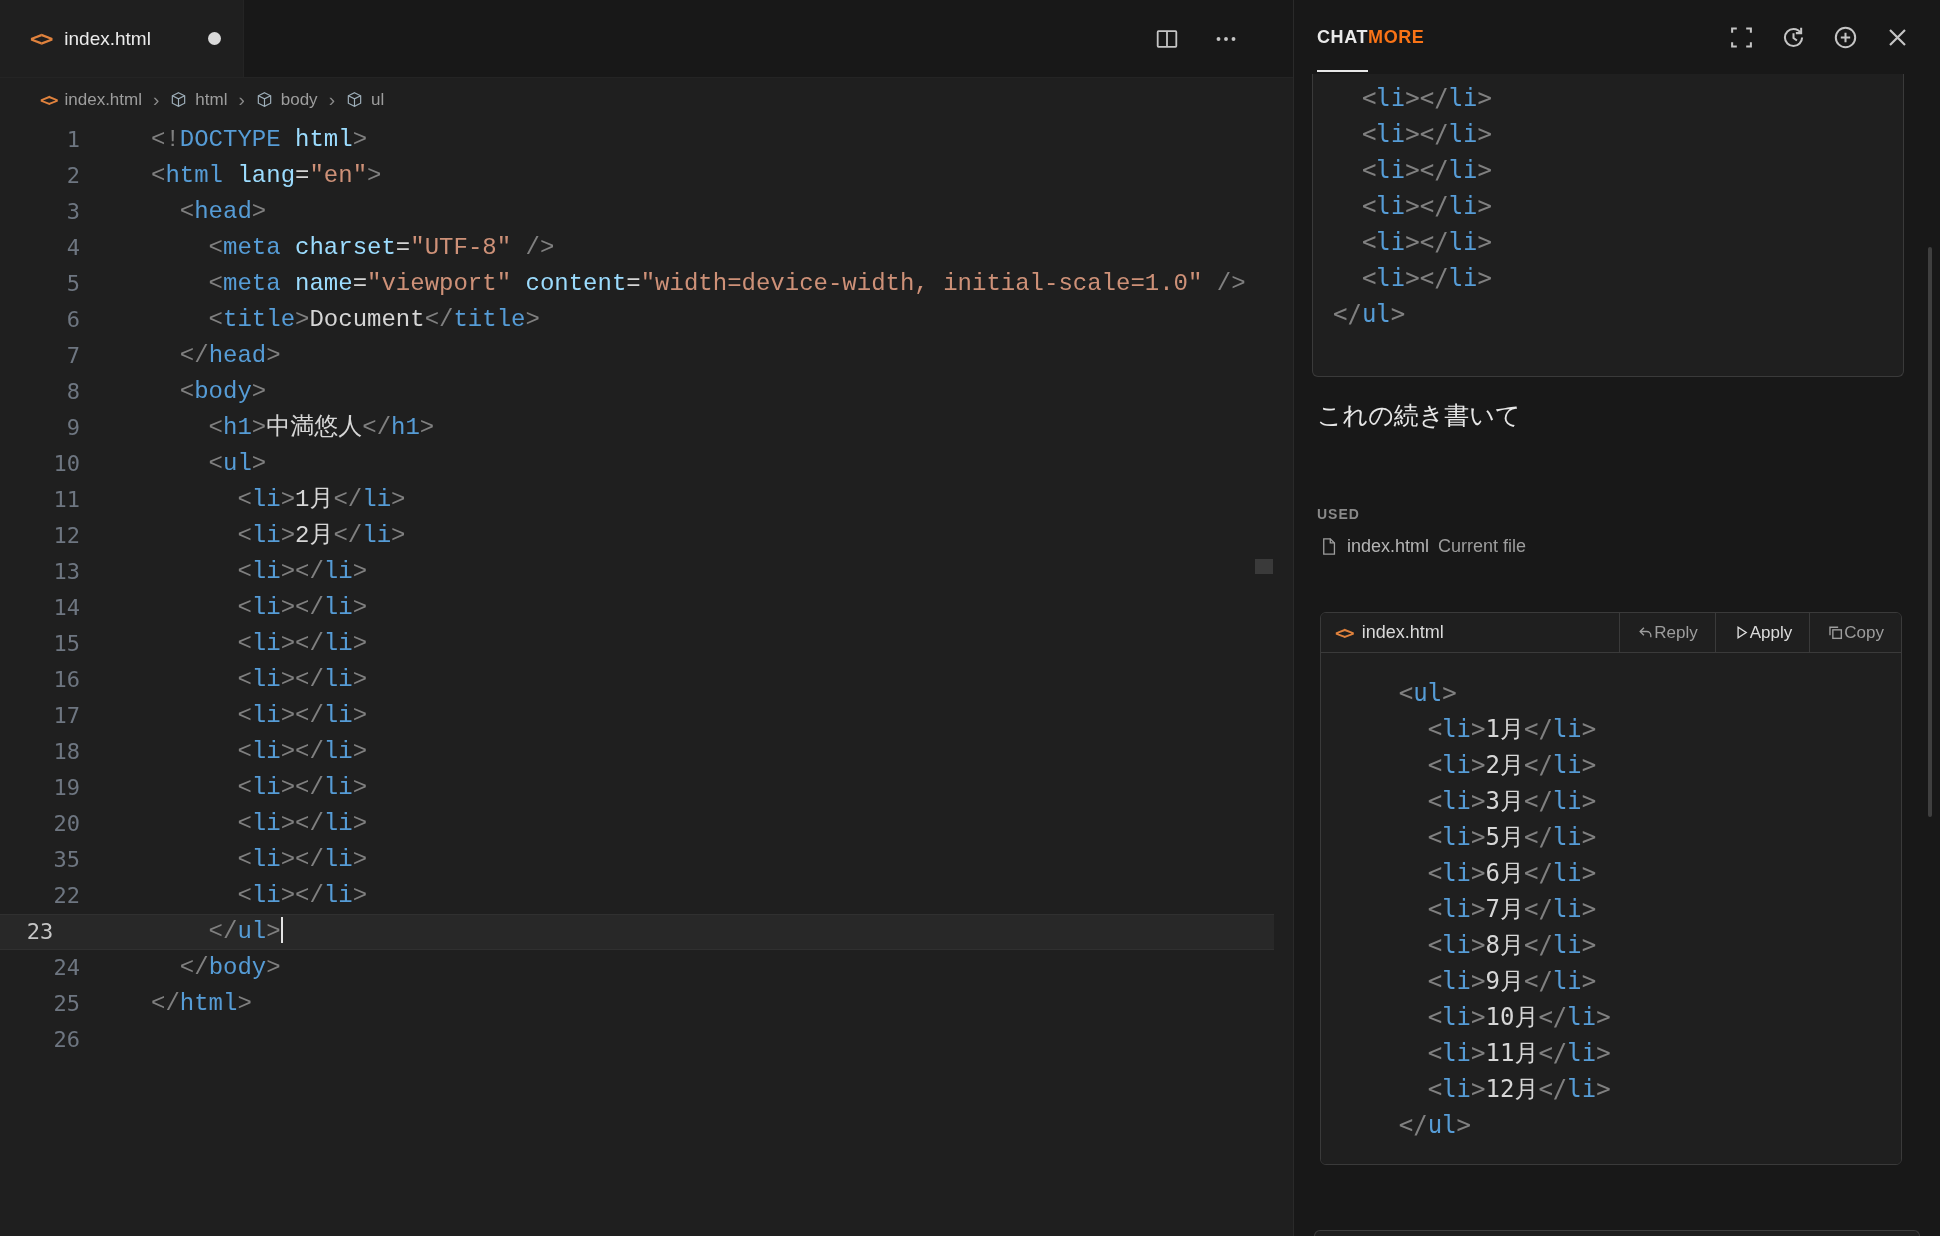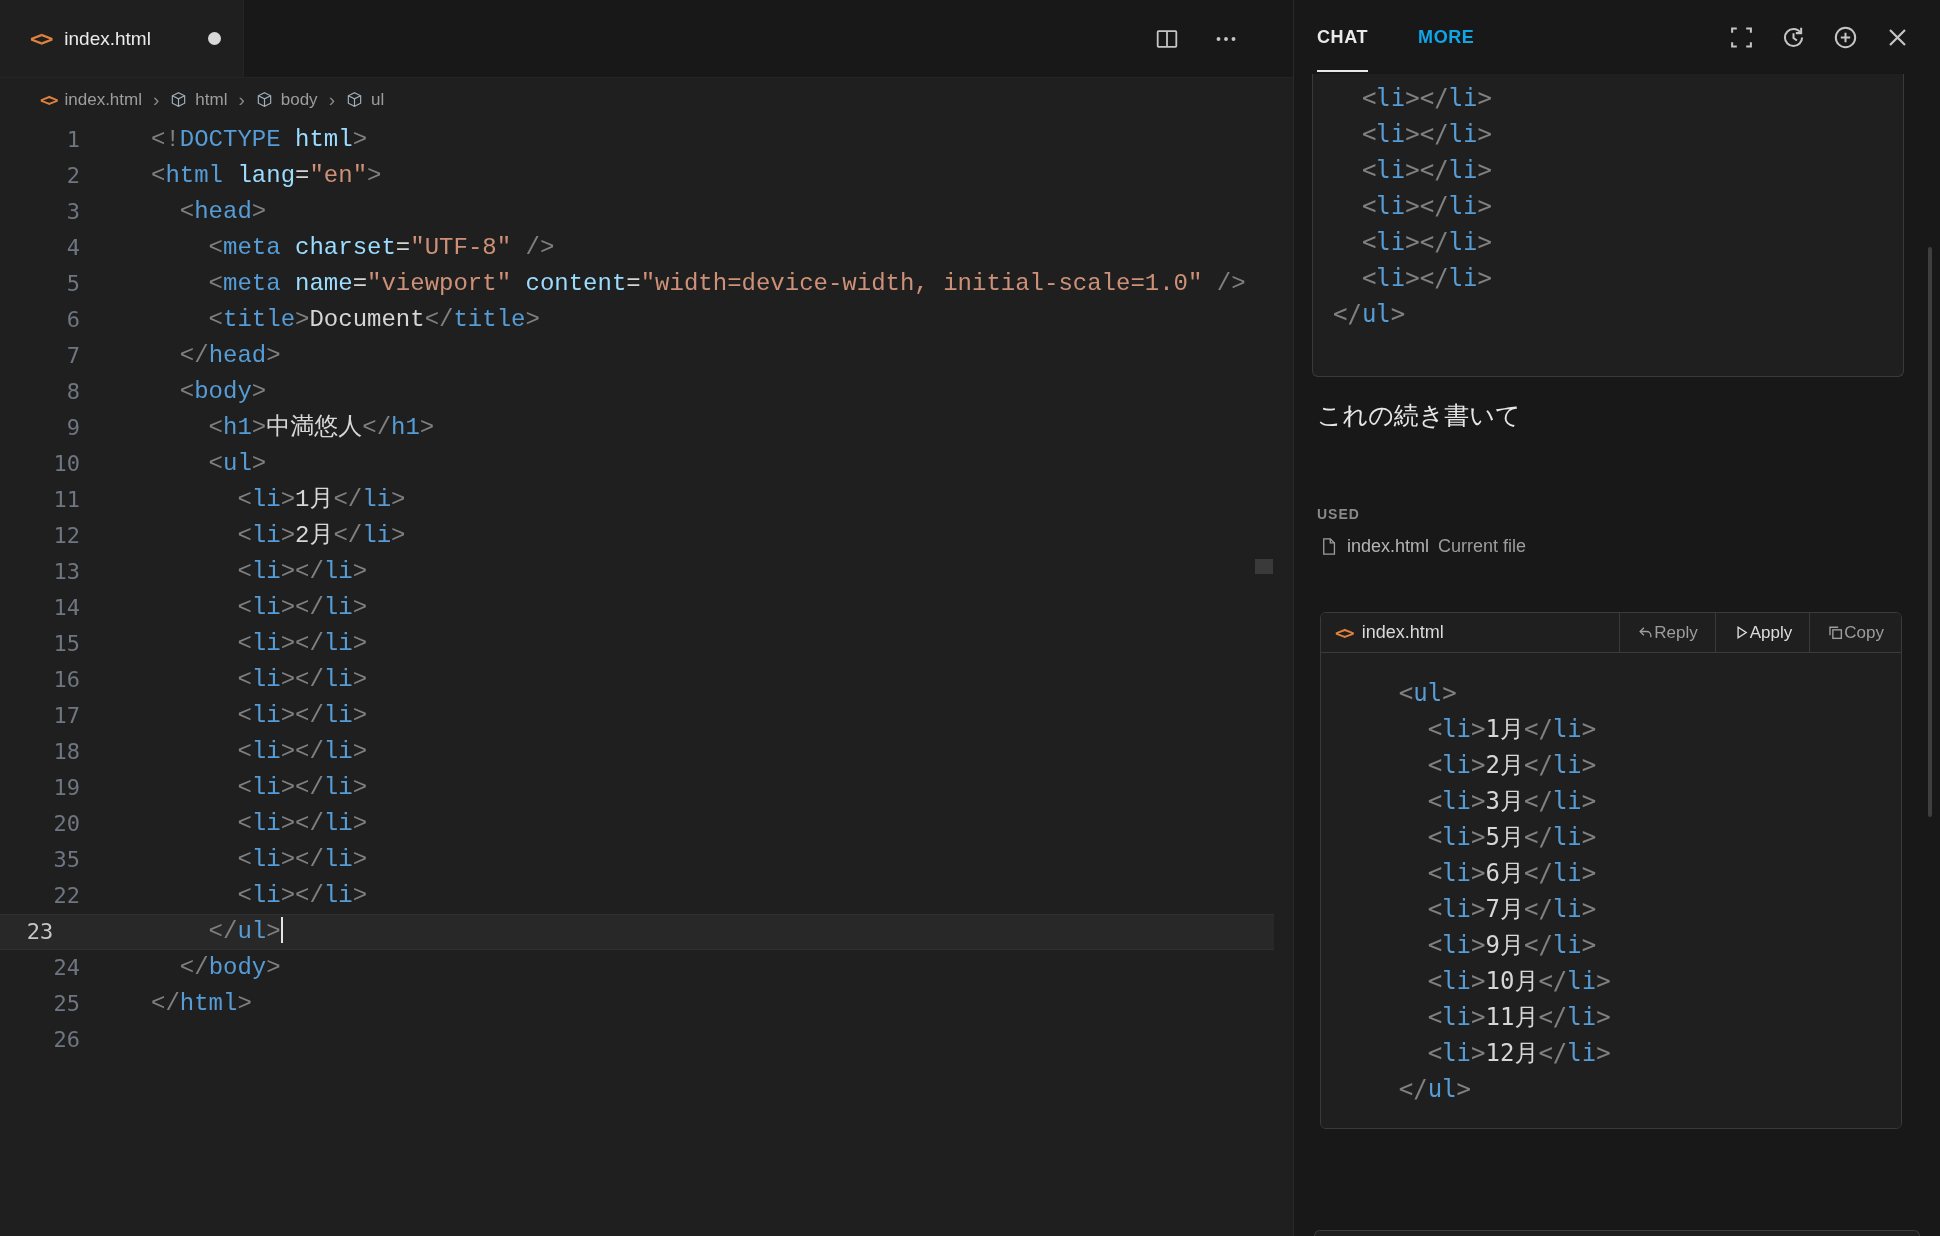--- a/index.html
+++ b/index.html
@@ -34,22 +34,22 @@
   .ed-row.active .gut { color:#c6c6c6;text-align:center; }
   .cl { margin-left:71px; white-space:pre;font-family:Liberation Mono, monospace; }
   .tk-p { color:#808080; } .tk-t { color:#569cd6; } .tk-a { color:#9cdcfe; }
   .tk-s { color:#ce9178; } .tk-x { color:#d6d6d6; } .tk-o { color:#d4d4d4; }
   .cursor { display:inline-block; width:2px; height:26px; background:#e4e4e4; vertical-align:-5px; }
   .overview-marker { position:absolute; right:20px; top:559px; width:18px; height:15px; background:#3a3a3a; }
 
   
   .chat-pane { flex:1; background:#181818; border-left:1px solid #2a2a2a; display:flex; flex-direction:column; position:relative; }
   .chat-header { height:74px; flex:none; display:flex; align-items:center; padding:0 30px 0 23px; }
-  .chat-tabs { display:flex; gap:50px; height:100%; align-items:stretch; }
-  .chat-tab { color:#0ea5e9; font-size:18px; font-weight:bold; letter-spacing:.6px; display:flex; align-items:center; position:relative; cursor:pointer; }
+  .chat-tabs { display:flex; height:100%; align-items:stretch; }
+  .chat-tab { color:#f97316; font-size:18px; font-weight:bold; letter-spacing:.6px; display:flex; align-items:center; position:relative; cursor:pointer; }
   .chat-tab.active { color:#e9e9e9; }
   .chat-tab.active::after { content:""; position:absolute; left:0; right:0; bottom:2px; height:2px; background:#e7e7e7; }
   .chat-header-icons { margin-left:auto; display:flex; align-items:center; gap:27px; }
 
   .chat-body { flex:1; position:relative; overflow:hidden; }
   .codefont { font-family:"DejaVu Sans Mono", monospace; font-size:24px; }
   .code-box { margin:0 36px 0 18px; background:#1f1f1f; border:1px solid #3a3a3a; border-top:none; border-radius:0 0 6px 6px; padding:6px 0 44px 20px; }
   .code-line { height:36px; line-height:36px; white-space:pre; }
   .user-prompt { margin:22px 30px 0 23px; color:#e6e6e6; font-size:25px; }
   .used-label { margin:74px 0 0 23px; color:#8a8a8a; font-size:14px; font-weight:bold; letter-spacing:1px; }
@@ -330,20 +330,21 @@
           </div>
         </div>
         <div class="card-code codefont">
             <div class="code-line"><span class="tk-x">    </span><span class="tk-p">&lt;</span><span class="tk-t">ul</span><span class="tk-p">&gt;</span></div>
             <div class="code-line"><span class="tk-x">      </span><span class="tk-p">&lt;</span><span class="tk-t">li</span><span class="tk-p">&gt;</span><span class="tk-x">1月</span><span class="tk-p">&lt;/</span><span class="tk-t">li</span><span class="tk-p">&gt;</span></div>
             <div class="code-line"><span class="tk-x">      </span><span class="tk-p">&lt;</span><span class="tk-t">li</span><span class="tk-p">&gt;</span><span class="tk-x">2月</span><span class="tk-p">&lt;/</span><span class="tk-t">li</span><span class="tk-p">&gt;</span></div>
             <div class="code-line"><span class="tk-x">      </span><span class="tk-p">&lt;</span><span class="tk-t">li</span><span class="tk-p">&gt;</span><span class="tk-x">3月</span><span class="tk-p">&lt;/</span><span class="tk-t">li</span><span class="tk-p">&gt;</span></div>
             <div class="code-line"><span class="tk-x">      </span><span class="tk-p">&lt;</span><span class="tk-t">li</span><span class="tk-p">&gt;</span><span class="tk-x">5月</span><span class="tk-p">&lt;/</span><span class="tk-t">li</span><span class="tk-p">&gt;</span></div>
             <div class="code-line"><span class="tk-x">      </span><span class="tk-p">&lt;</span><span class="tk-t">li</span><span class="tk-p">&gt;</span><span class="tk-x">6月</span><span class="tk-p">&lt;/</span><span class="tk-t">li</span><span class="tk-p">&gt;</span></div>
             <div class="code-line"><span class="tk-x">      </span><span class="tk-p">&lt;</span><span class="tk-t">li</span><span class="tk-p">&gt;</span><span class="tk-x">7月</span><span class="tk-p">&lt;/</span><span class="tk-t">li</span><span class="tk-p">&gt;</span></div>
+            <div class="code-line"><span class="tk-x">      </span><span class="tk-p">&lt;</span><span class="tk-t">li</span><span class="tk-p">&gt;</span><span class="tk-x">8月</span><span class="tk-p">&lt;/</span><span class="tk-t">li</span><span class="tk-p">&gt;</span></div>
             <div class="code-line"><span class="tk-x">      </span><span class="tk-p">&lt;</span><span class="tk-t">li</span><span class="tk-p">&gt;</span><span class="tk-x">9月</span><span class="tk-p">&lt;/</span><span class="tk-t">li</span><span class="tk-p">&gt;</span></div>
             <div class="code-line"><span class="tk-x">      </span><span class="tk-p">&lt;</span><span class="tk-t">li</span><span class="tk-p">&gt;</span><span class="tk-x">10月</span><span class="tk-p">&lt;/</span><span class="tk-t">li</span><span class="tk-p">&gt;</span></div>
             <div class="code-line"><span class="tk-x">      </span><span class="tk-p">&lt;</span><span class="tk-t">li</span><span class="tk-p">&gt;</span><span class="tk-x">11月</span><span class="tk-p">&lt;/</span><span class="tk-t">li</span><span class="tk-p">&gt;</span></div>
             <div class="code-line"><span class="tk-x">      </span><span class="tk-p">&lt;</span><span class="tk-t">li</span><span class="tk-p">&gt;</span><span class="tk-x">12月</span><span class="tk-p">&lt;/</span><span class="tk-t">li</span><span class="tk-p">&gt;</span></div>
             <div class="code-line"><span class="tk-x">    </span><span class="tk-p">&lt;/</span><span class="tk-t">ul</span><span class="tk-p">&gt;</span></div>
           </div>
       </div>
 
       <div class="chat-input-peek"></div>
     </div>

